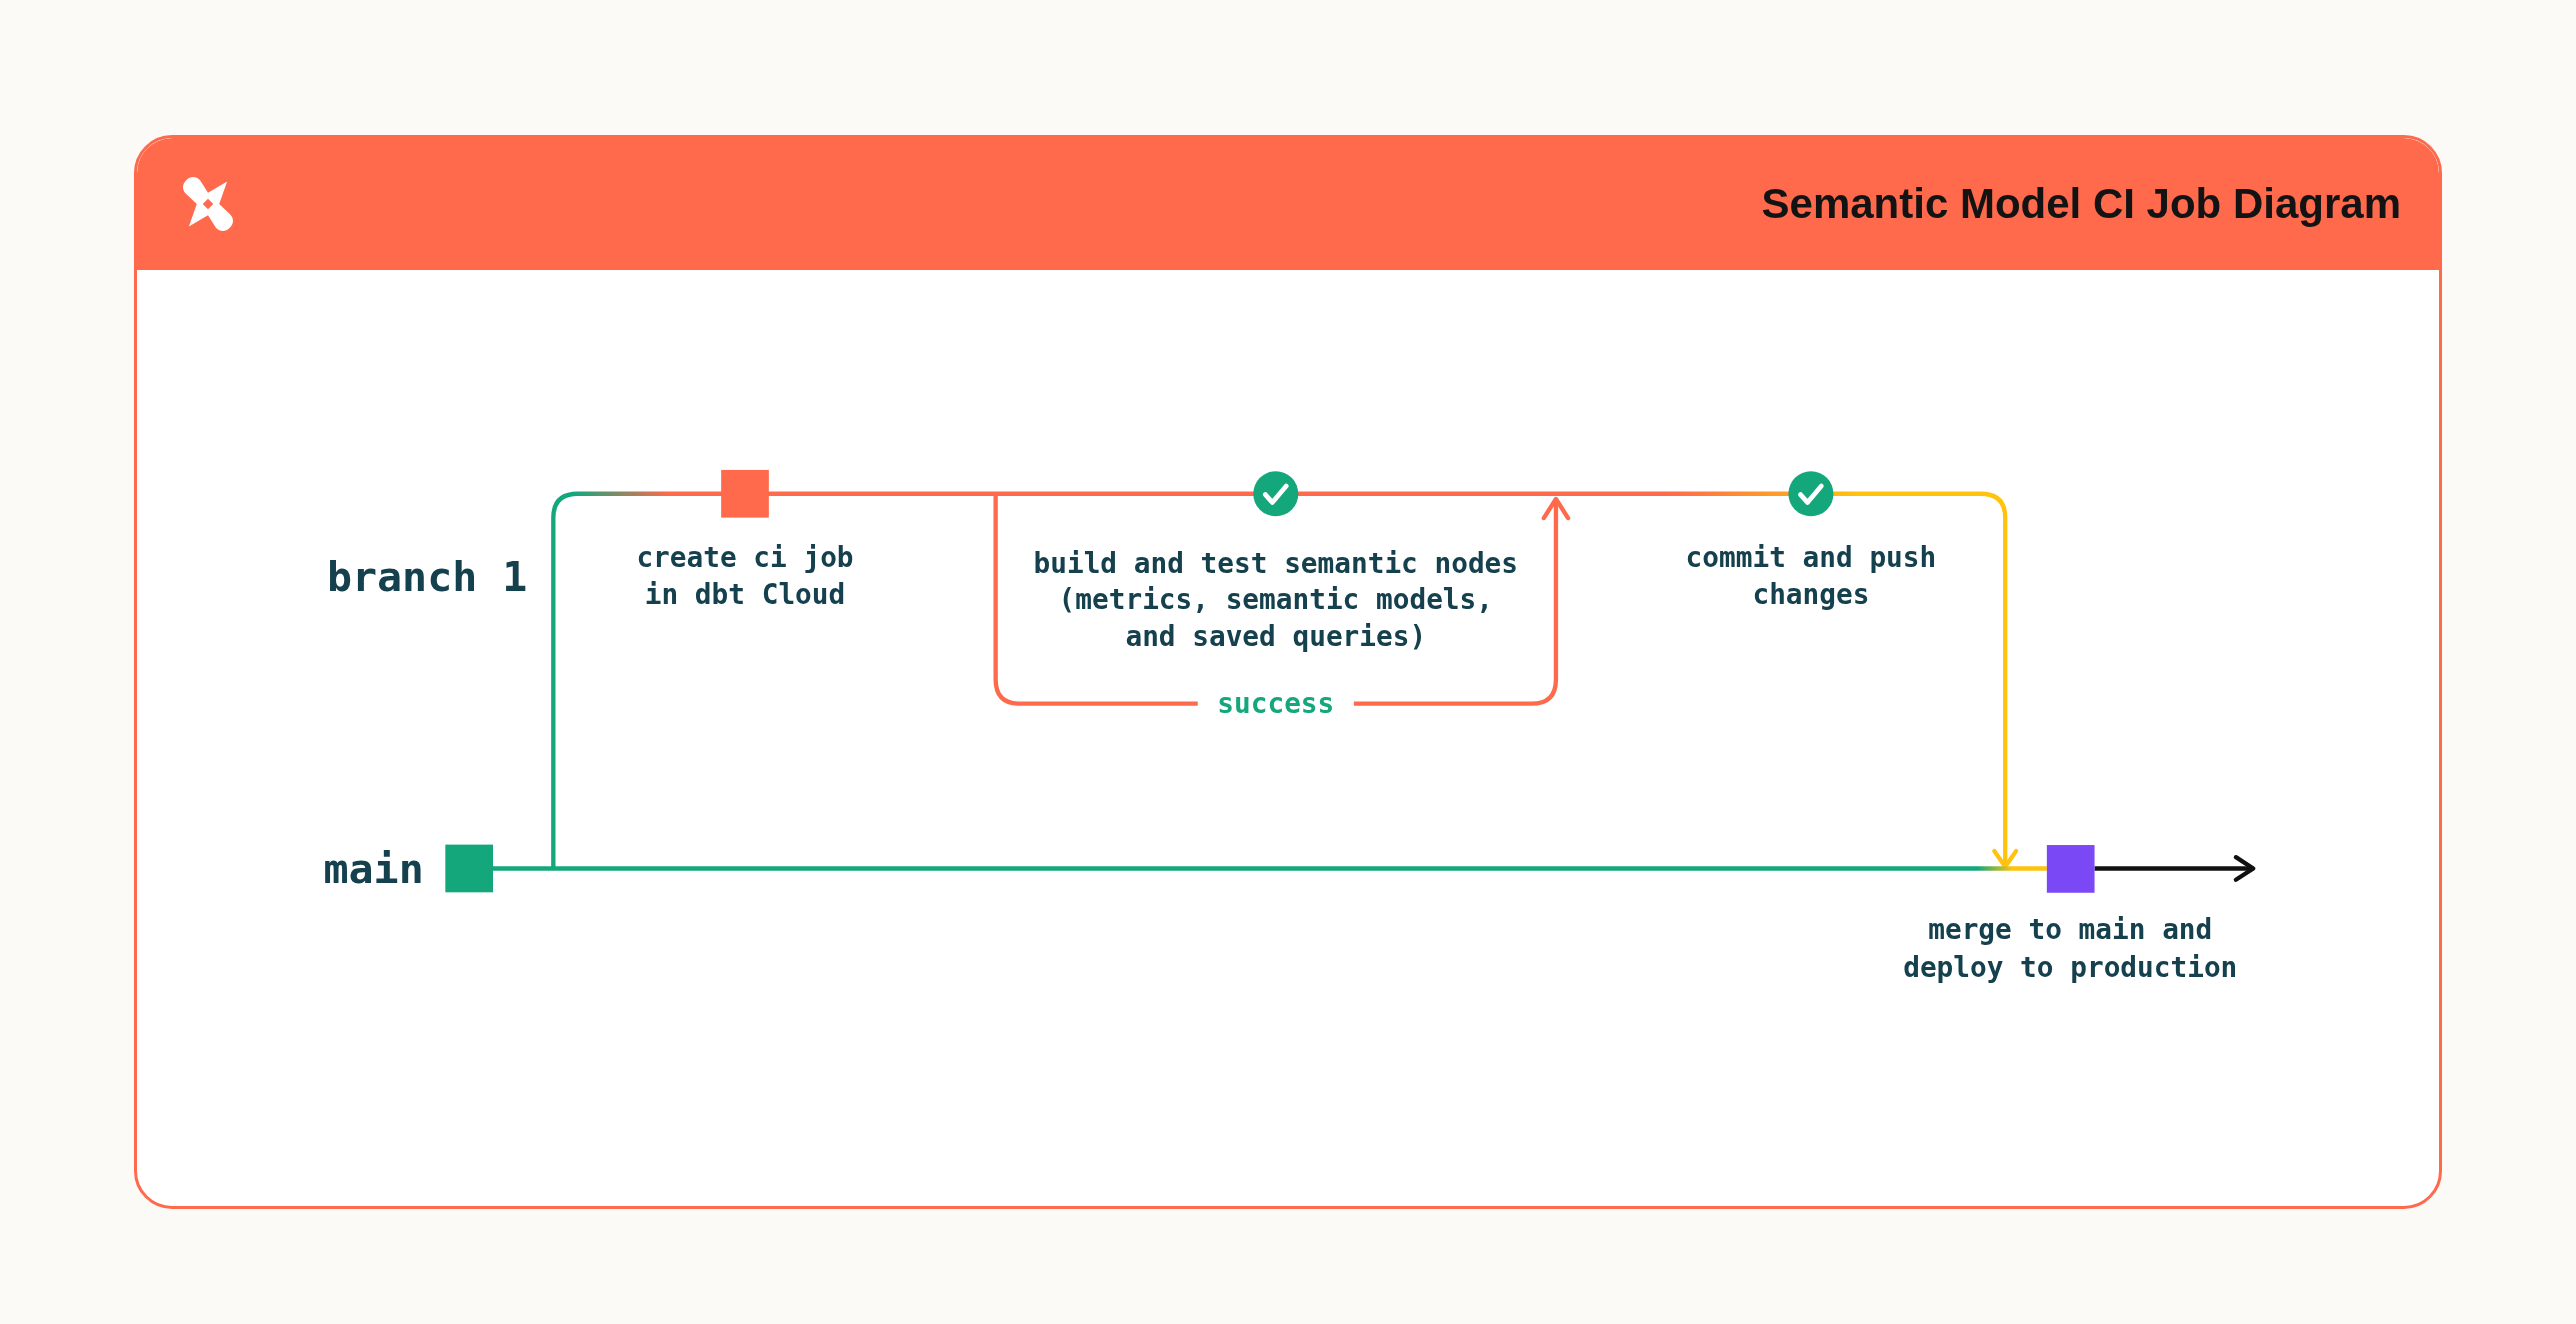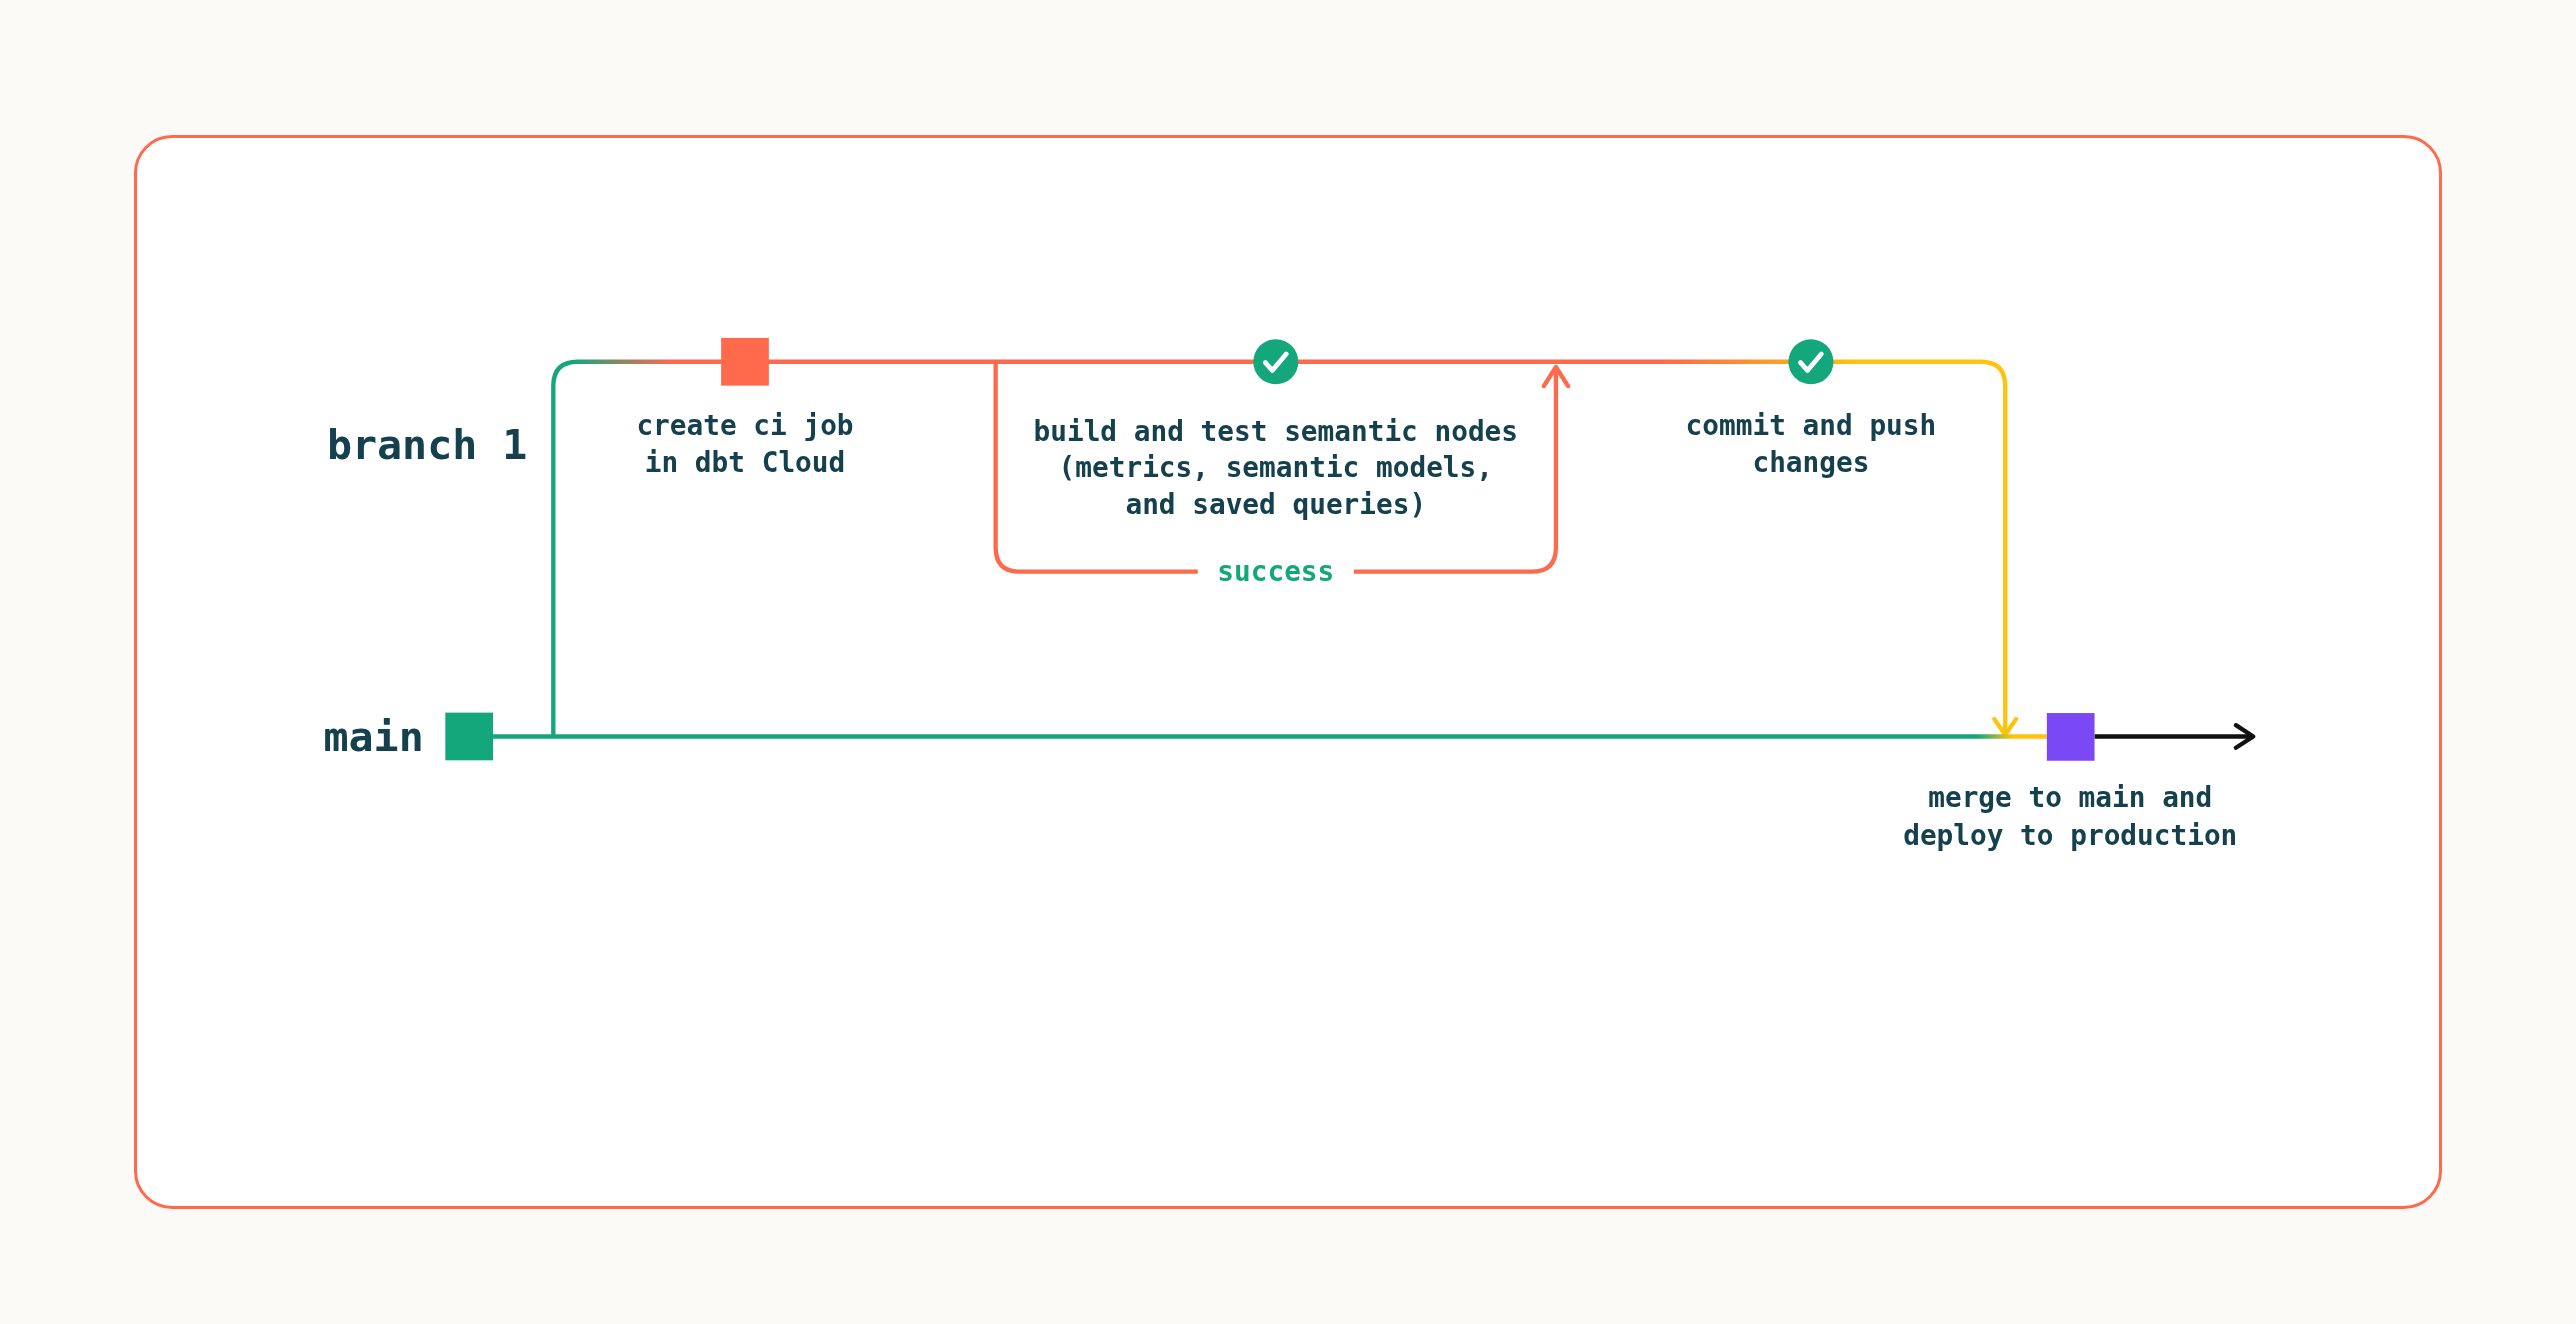--- a/index.html
+++ b/index.html
@@ -54,20 +54,32 @@
   }
   .node-label { font-size: 32px; fill: #15404D; }
   .lane-label { font-size: 48px; fill: #15404D; }
   .loop-label { font-size: 32px; fill: #15A77C; }
 </style>
 </head>
 <body>
 
 <div class="card">
 
+  <div class="card-header">
+    <svg class="logo" viewBox="0 0 100 100" aria-hidden="true">
+      <path fill="#FFFFFF" d="M50 33 L79 16 L67 50 L83 65
+               C89.5 71.5 89.5 79.5 83 86
+               C76.5 92.5 68.5 92.5 62 86
+               L50 67 L21 84 L33 50 L17 35
+               C10.5 28.5 10.5 20.5 17 14
+               C23.5 7.5 31.5 7.5 38 14 Z"></path>
+      <path fill="#FF694C" d="M50 42 L58 50 L50 58 L42 50 Z"></path>
+    </svg>
+    <div class="card-title">Semantic Model CI Job Diagram</div>
+  </div>
 
   <div class="diagram-wrap">
     <svg width="2301" height="935" viewBox="0 0 2653 1078">
       <defs>
         <linearGradient id="branchGrad" gradientUnits="userSpaceOnUse" x1="480" y1="0" x2="2154" y2="0">
           <stop offset="0" stop-color="#15A77C"></stop>
           <stop offset="0.015" stop-color="#15A77C"></stop>
           <stop offset="0.08" stop-color="#FF694C"></stop>
           <stop offset="0.765" stop-color="#FF694C"></stop>
           <stop offset="0.90" stop-color="#FFC30D"></stop>

